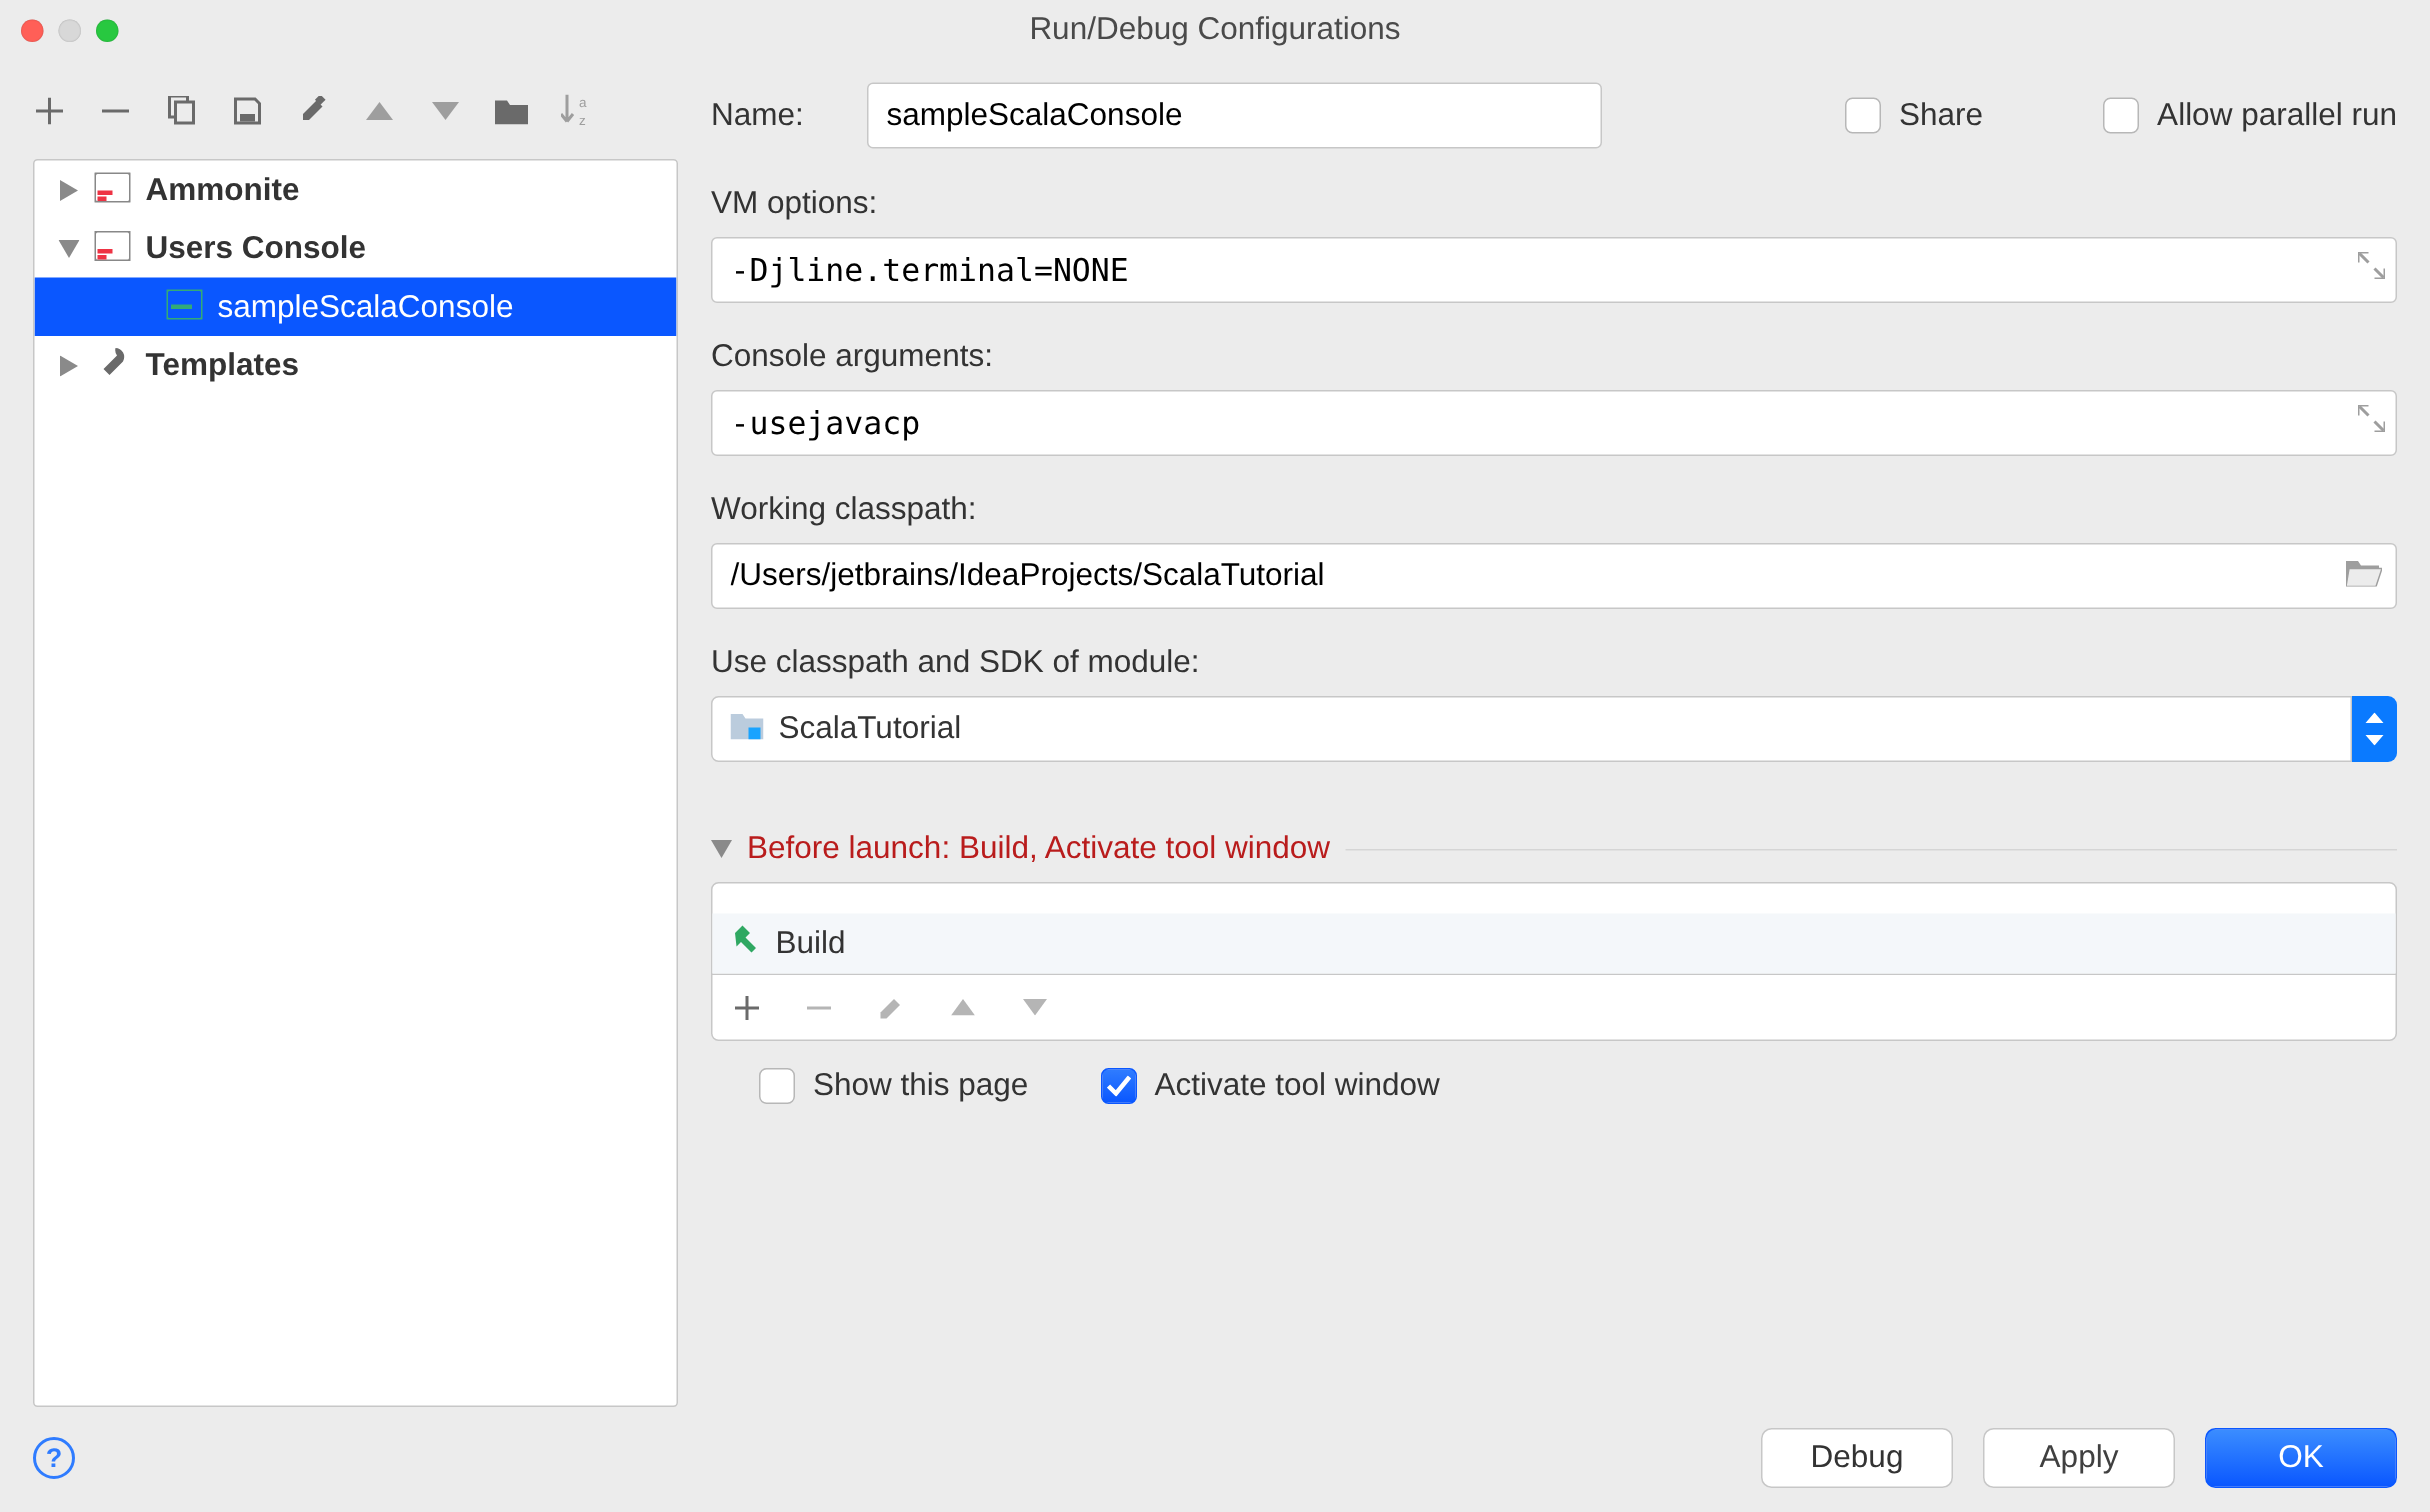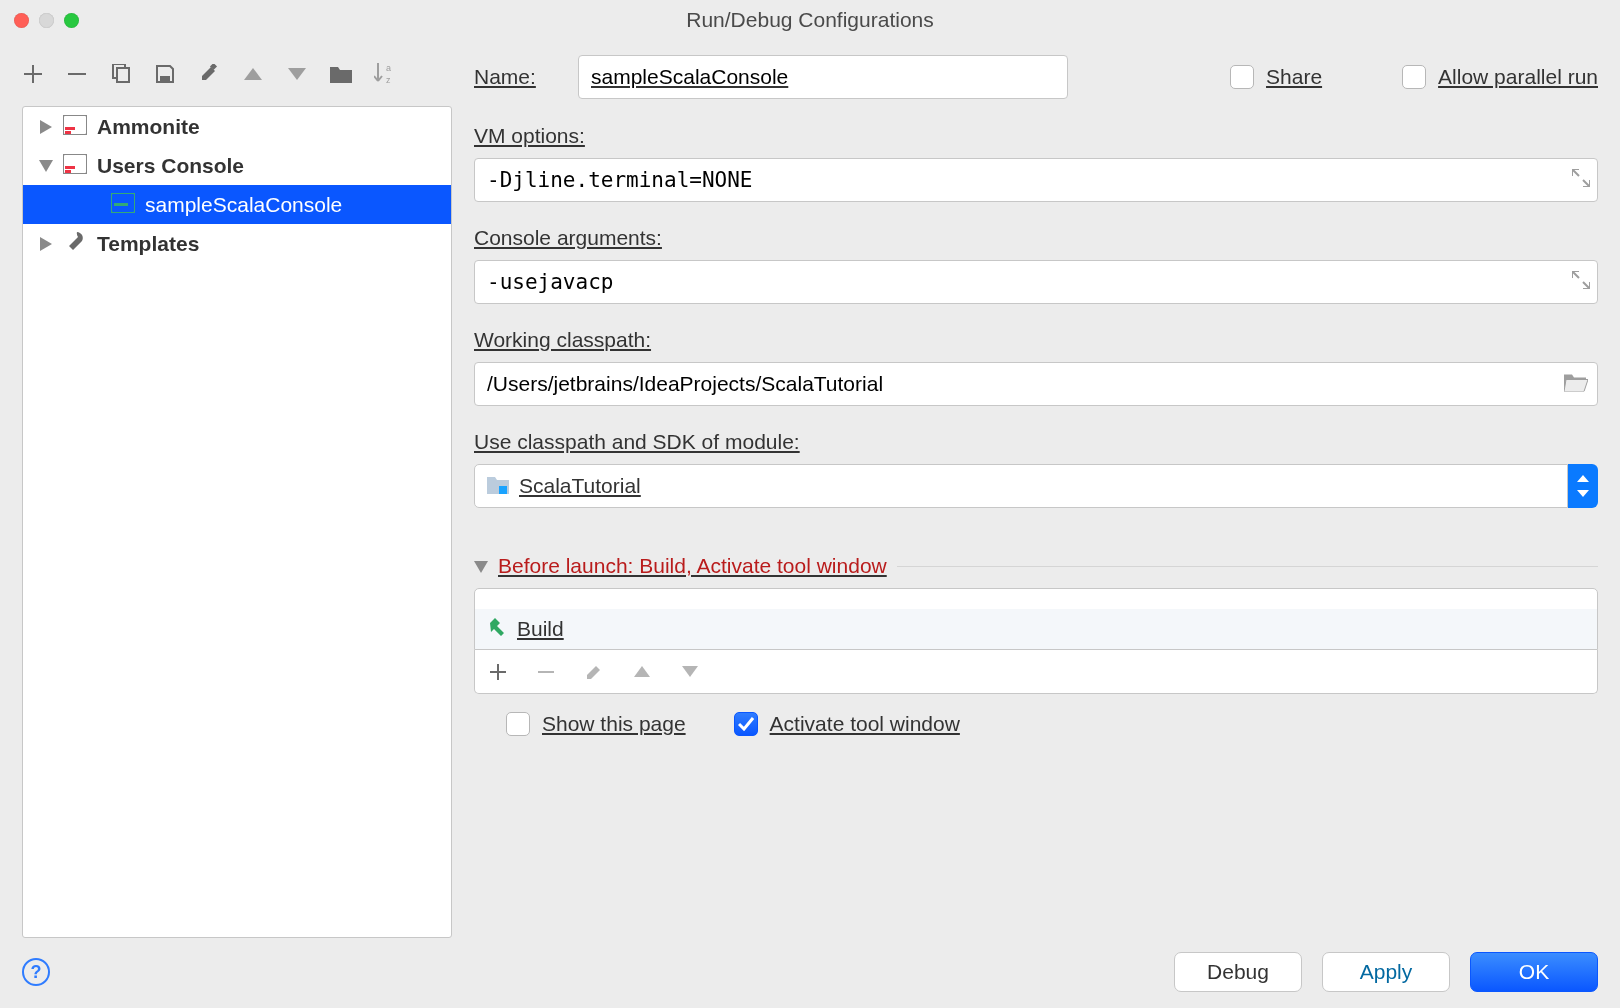--- a/index.html
+++ b/index.html
@@ -42,21 +42,21 @@
     flex-direction:column;
     height: calc(100% - 40px);
   }
   .body-row{
     display:flex;
     flex:1;
     padding: 14px 22px 0 22px;
     gap:22px;
   }
   .left-col{ width:430px; display:flex; flex-direction:column; }
-  .right-col{ flex:1; display:flex; flex-direction:column;text-decoration:underline; }
+  .right-col{ flex:1; display:flex; flex-direction:column; }
 
   
   .left-toolbar{
     display:flex; align-items:center; gap:22px;
     height:40px;
   }
   .tb-icon{
     display:inline-flex; align-items:center; justify-content:center;
     width:22px; height:22px;
     color:#9e9e9e;
@@ -211,21 +211,21 @@
   .footer .spacer{ flex:1; }
   .btn{
     height:40px; min-width:128px;
     border-radius:7px; font-size:21px;
     display:inline-flex; align-items:center; justify-content:center;
     padding:0 22px;
   }
   .btn.secondary{
     background:#fff; border:1px solid #c7c7c7; color:#333;
   }
-  .btn.secondary.disabled{ color:#0369a1; }
+  .btn.secondary.disabled{ color:#404040; }
   .btn.primary{
     background:linear-gradient(#3b8dff,#0a57ff); color:#fff; border:1px solid #0a57ff;
   }
 </style>
 </head>
 <body>
 
 <div class="titlebar">
   <div class="traffic-lights">
     <span class="tl red"></span>

